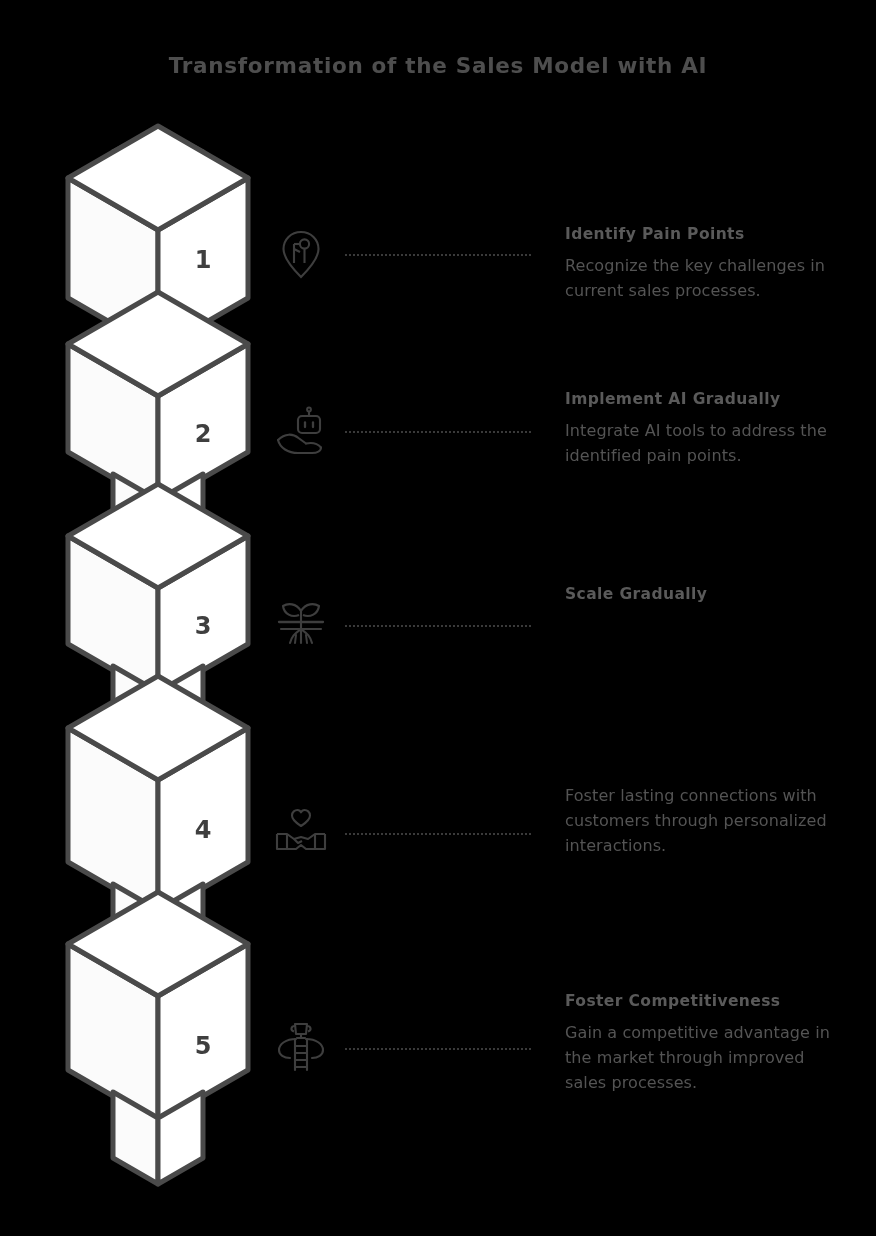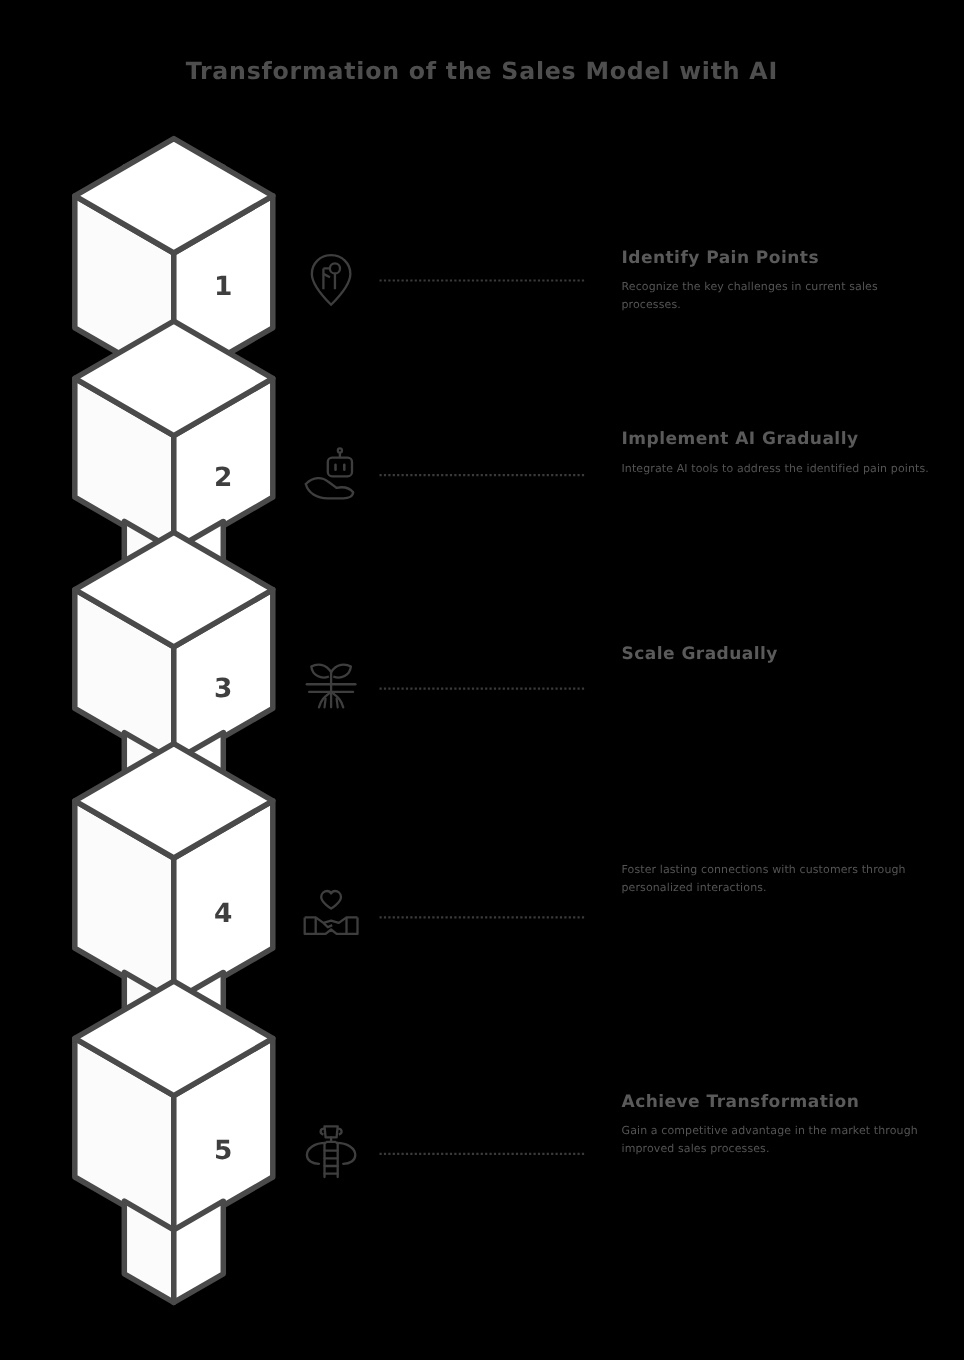--- a/index.html
+++ b/index.html
@@ -59,21 +59,21 @@
   .step-title {
     font-size:15.5px;
     font-weight:700;
     color:#5a5a5a;
     line-height:1.45;
     letter-spacing:0.4px;
     font-family:"DejaVu Sans", sans-serif;
   }
   .step-desc {
     margin-top:9px;
-    font-size:10px;
+    font-size:16px;
     font-weight:400;
     color:#545454;
     line-height:1.55;
     letter-spacing:0.1px;
     font-family:"DejaVu Sans", sans-serif;
   }
 </style>
 </head>
 <body>
 
@@ -242,18 +242,18 @@
         <path d="M29 17 L29 21 M25 21 L33 21" fill="none" stroke="#3e3e3e" stroke-width="2.1" stroke-linecap="round"></path>
         <path d="M24 22 C14 22 7 27 7 33 C7 38 12 41 18 41" fill="none" stroke="#3e3e3e" stroke-width="2.1" stroke-linecap="round"></path>
         <path d="M34 22 C44 22 51 27 51 33 C51 38 46 41 40 41" fill="none" stroke="#3e3e3e" stroke-width="2.1" stroke-linecap="round"></path>
         <path d="M23 22 L23 53" fill="none" stroke="#3e3e3e" stroke-width="2.1" stroke-linecap="round"></path>
         <path d="M35 22 L35 53" fill="none" stroke="#3e3e3e" stroke-width="2.1" stroke-linecap="round"></path>
         <path d="M23 29 L35 29 M23 36 L35 36 M23 43 L35 43 M23 50 L35 50" fill="none" stroke="#3e3e3e" stroke-width="2.1" stroke-linecap="round"></path>
       </svg>
     </div>
     <div class="dots"></div>
     <div class="txt" style="top:-58px;">
-      <div class="step-title">Achieve Transformation</div>
+      <div class="step-title">Foster Competitiveness</div>
       <div class="step-desc">Gain a competitive advantage in the market through improved sales processes.</div>
     </div>
   </div>
 
 </div>
 
 </body></html>

